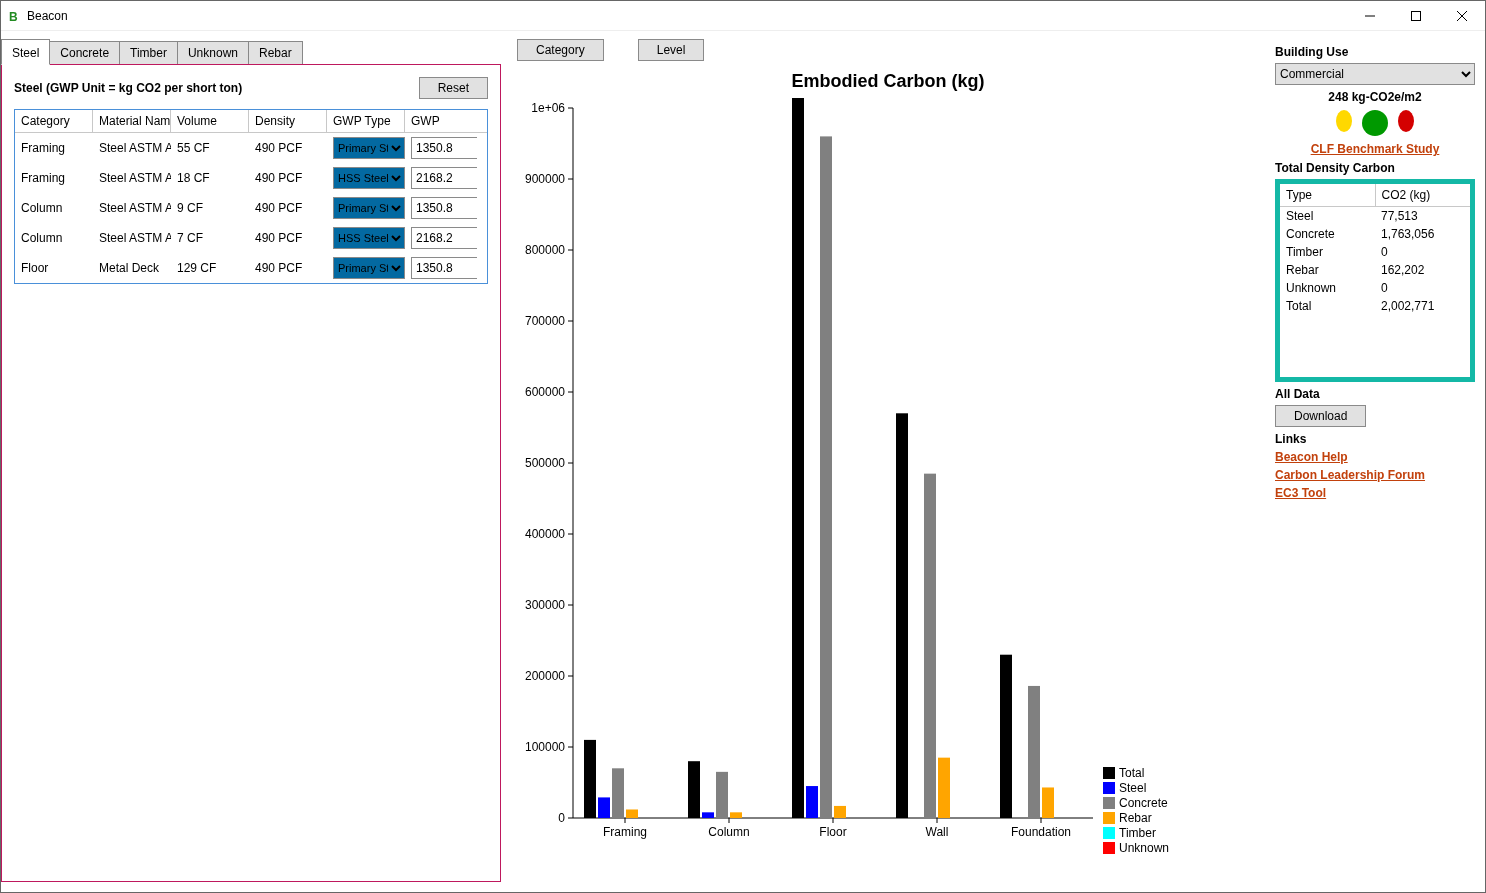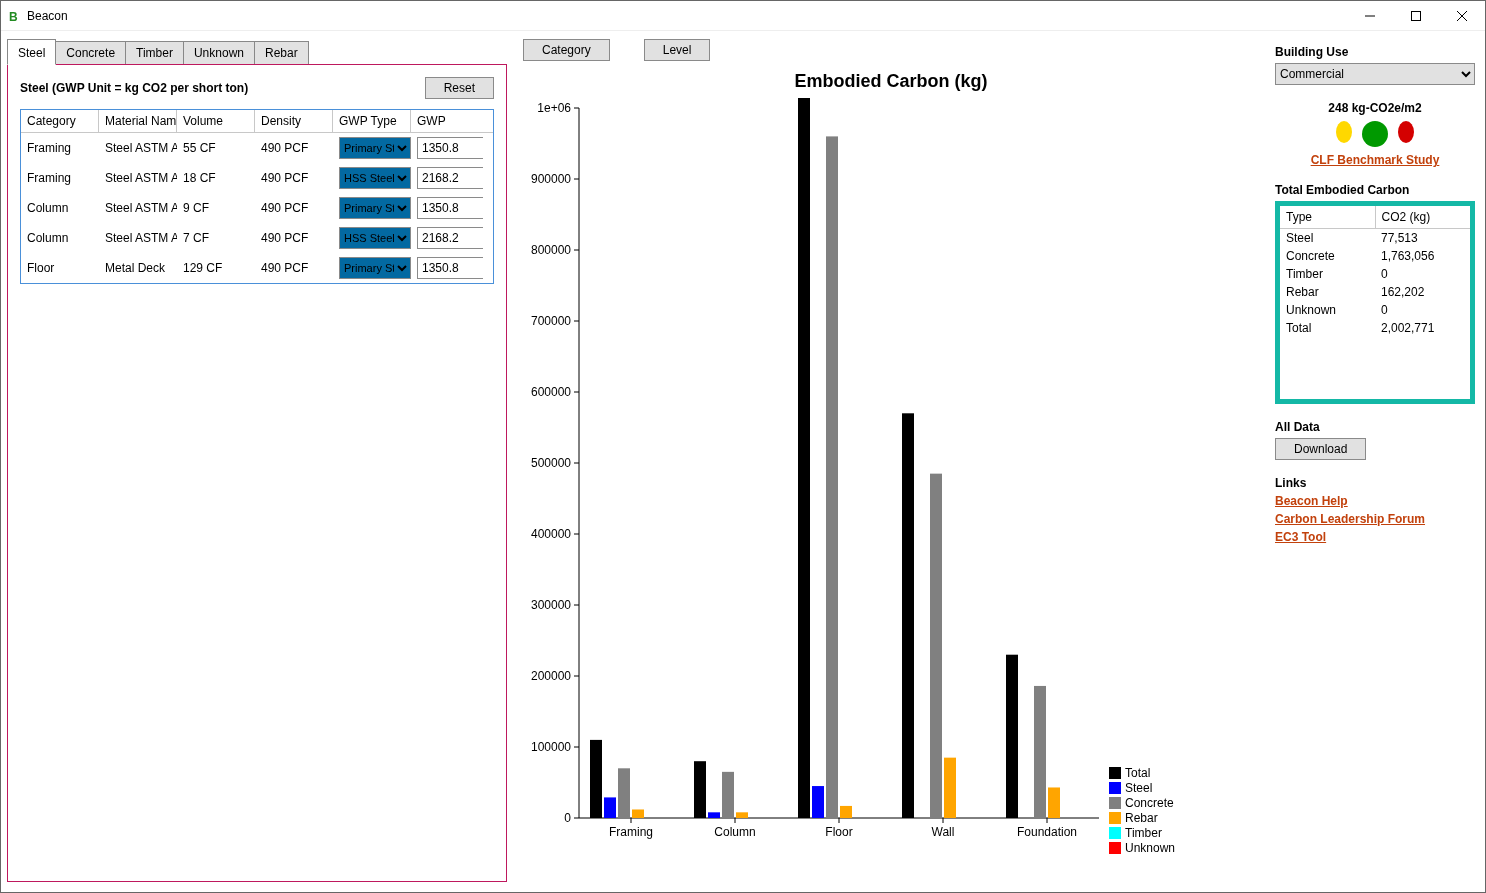--- a/index.html
+++ b/index.html
@@ -5,21 +5,21 @@
 * { margin:0; padding:0; box-sizing:border-box; font-family:"Segoe UI", Tahoma, sans-serif; font-size:12px; }
 body { background:#fff; color:#000; width:1486px; height:893px; border:1px solid #666; display:flex; flex-direction:column; }
 
 .titlebar { height:30px; background:#fff; display:flex; align-items:center; padding:0 0 0 8px; border-bottom:1px solid #eee; }
 .titlebar .logo { width:12px; height:12px; font-weight:bold; color:#228B22; margin-right:6px; font-size:12px; }
 .titlebar .title { font-size:12px; }
 .titlebar .winbtns { margin-left:auto; display:flex; }
 .titlebar .winbtns div { width:46px; height:30px; display:flex; align-items:center; justify-content:center; font-size:14px; }
 .titlebar .winbtns svg { pointer-events:none; }
 
-.main { flex:1; display:flex; padding:8px 10px 10px 6px; gap:12px; }
+.main { flex:1; display:flex; padding:8px 10px 10px 0; gap:12px; }
 
 
 .left { flex:0 0 500px; display:flex; flex-direction:column; }
 .tabs { display:flex; }
 .tab { padding:4px 10px; border:1px solid #888; border-bottom:none; background:#e2e2e2; margin-right:0; margin-top:2px; cursor:pointer; font-size:12px; }
 .tab.active { background:#fff; border-bottom:1px solid #fff; position:relative; z-index:2; margin-top:0; padding-top:6px; }
 .tab + .tab { border-left:none; }
 .tab:first-child { border-left:1px solid #888; }
 .panel { border:1px solid #be185d; flex:1; position:relative; margin-top:-1px; padding:12px; }
 .panel-header { display:flex; align-items:center; margin-bottom:10px; }
@@ -47,21 +47,21 @@
 .center { flex:1; display:flex; flex-direction:column; }
 .chart-buttons { display:flex; gap:34px; padding:0 0 6px 4px; }
 .chart-title { text-align:center; font-weight:bold; font-size:18px; padding:4px 0 6px; }
 .chart-area { flex:1; position:relative; }
 .chart-svg { display:block; }
 .legend { position:absolute; left:590px; top:668px; font-size:12px; line-height:14px; }
 .legend div { display:flex; align-items:center; gap:4px; margin-bottom:1px; }
 .legend .sw { width:12px; height:12px; }
 
 
-.right { flex:0 0 200px; display:flex; flex-direction:column; gap:16px; padding-top:6px; }
+.right { flex:0 0 200px; display:flex; flex-direction:column; gap:5px; padding-top:6px; }
 .right h4 { font-weight:bold; font-size:12px; margin-bottom:4px; }
 .right select { width:100%; height:22px; background:#e1e1e1; border:1px solid #8a8a8a; }
 .metric-area { text-align:center; }
 .metric-label { font-weight:bold; font-size:12px; }
 .dots { display:flex; justify-content:center; gap:10px; margin:6px 0; }
 .dot { width:16px; height:22px; border-radius:50%; }
 .dot.big { width:26px; height:26px; }
 .link { color:#c2410c; text-decoration:underline; font-weight:bold; cursor:pointer; font-size:12px; }
 .tec-table { border:5px solid #14b8a6; }
 .tec-head { display:flex; border-bottom:1px solid #c8c8c8; }
@@ -268,21 +268,21 @@
     <div class="metric-area">
       <div class="metric-label">248 kg-CO2e/m2</div>
       <div class="dots">
         <span class="dot" style="background:#FFD800"></span>
         <span class="dot big" style="background:#009900"></span>
         <span class="dot" style="background:#D40000"></span>
       </div>
       <a class="link">CLF Benchmark Study</a>
     </div>
     <div>
-      <h4>Total Embodied Carbon</h4>
+      <h4>Total Density Carbon</h4>
       <div class="tec-table">
         <div class="tec-head">
           <div>Type</div>
           <div>CO2 (kg)</div>
         </div>
         <div class="tec-body" id="tec-body">
             <div class="tec-row">
               <div>Steel</div>
               <div>77,513</div>
             </div>

